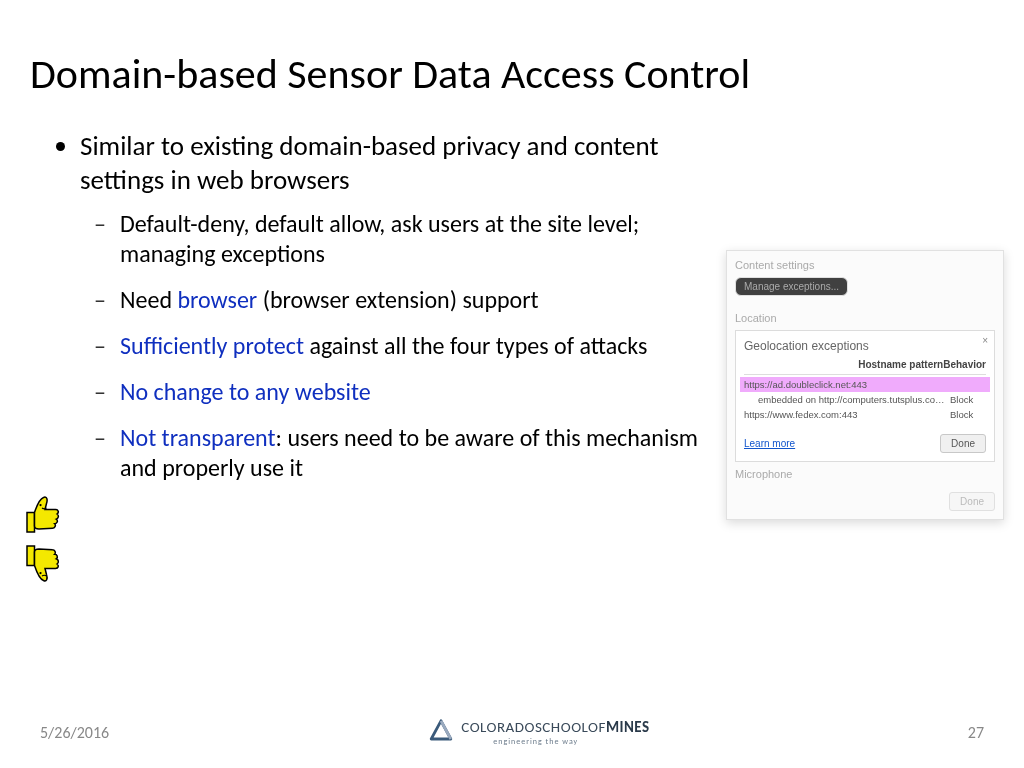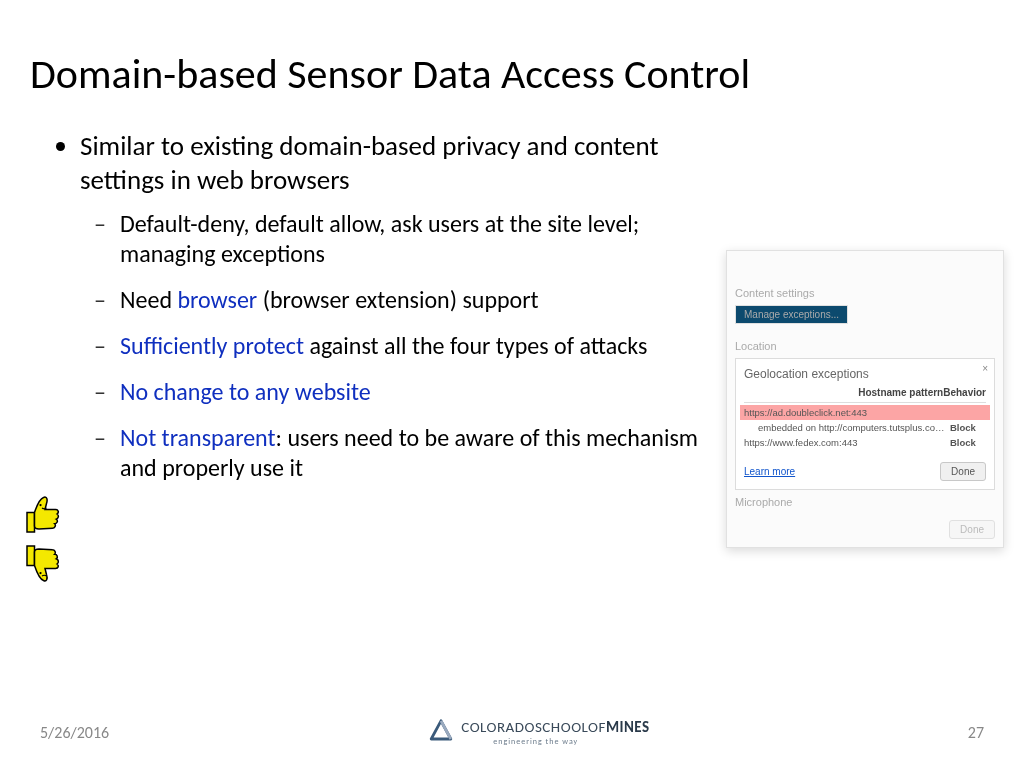--- a/index.html
+++ b/index.html
@@ -62,29 +62,29 @@
     top: 250px;
     width: 278px;
     background: #fbfbfb;
     border: 1px solid #e1e1e1;
     box-shadow: 0 3px 10px rgba(0,0,0,0.15);
     font-family: Arial, sans-serif;
     font-size: 10px;
     color: #888;
     padding: 8px;
   }
-  .popup-faint { color: #aaa; font-size: 11px; margin-bottom: 6px; margin-top: 28px; }
+  .popup-faint { color: #aaa; font-size: 11px; margin-bottom: 6px; }
   .popup-btn-faint {
     display: inline-block;
-    background: #0c4a6e;
+    background: #404040;
     border: 1px solid #e0e0e0;
     padding: 3px 8px;
     font-size: 10px;
     color: #aaa;
-    border-radius: 0;
+    border-radius: 6px;
     margin-bottom: 10px;
   }
   .section-label { color: #aaa; font-size: 11px; margin: 6px 0; }
   .popup-inner {
     background: #ffffff;
     border: 1px solid #dcdcdc;
     padding: 8px;
     position: relative;
   }
   .popup-inner .close-x {
@@ -105,23 +105,23 @@
     padding-bottom: 4px;
     margin-bottom: 2px;
   }
   .tbl-row {
     display: flex;
     justify-content: space-between;
     font-size: 9.5px;
     color: #555;
     padding: 2px 0;
   }
-  .tbl-row.shaded { background: #fca5a5; margin: 0 -4px; padding: 2px 4px; }
+  .tbl-row.shaded { background: #f0abfc; margin: 0 -4px; padding: 2px 4px; }
   .tbl-row .c1 { flex: 1; overflow: hidden; white-space: nowrap; text-overflow: ellipsis; }
-  .tbl-row .c2 { width: 36px; text-align: left; font-weight: bold; }
+  .tbl-row .c2 { width: 36px; text-align: left; }
   .learn-more { color: #1155cc; text-decoration: underline; font-size: 10px; margin-top: 16px; display: inline-block; }
   .done-btn {
     float: right;
     margin-top: 12px;
     background: #f0f0f0;
     border: 1px solid #c8c8c8;
     padding: 3px 10px;
     font-size: 10px;
     border-radius: 3px;
     color: #555;

